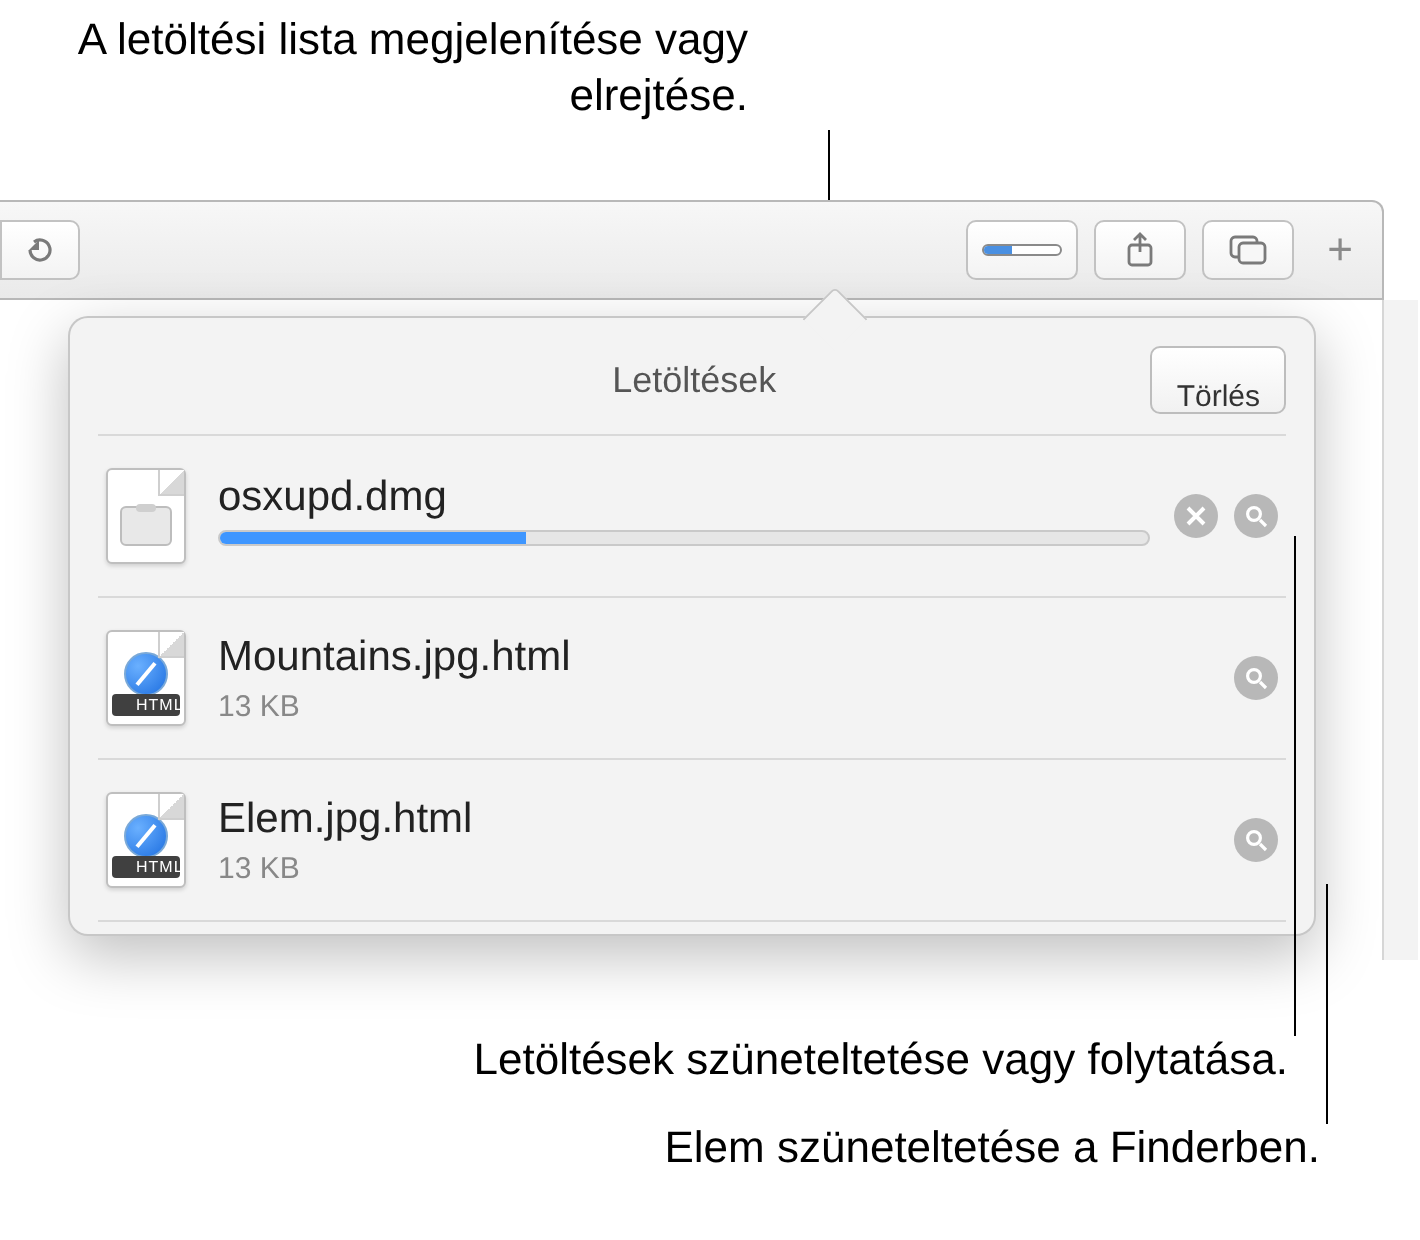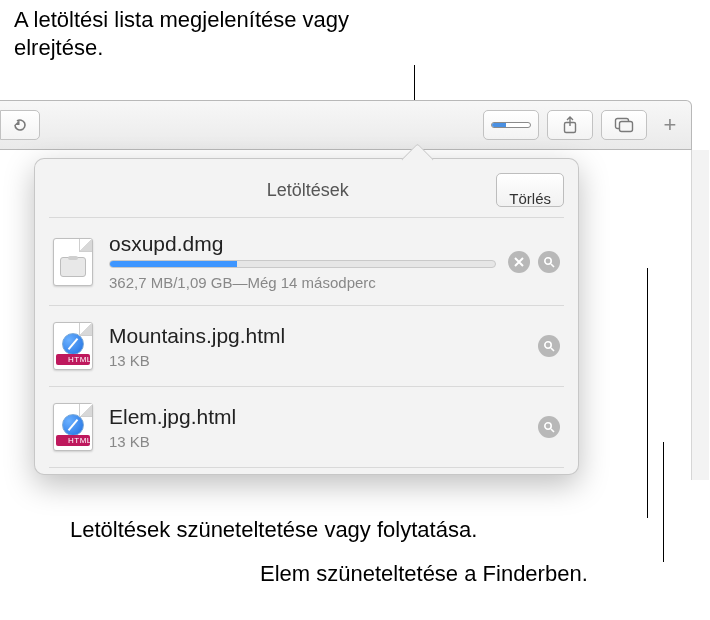--- a/index.html
+++ b/index.html
@@ -11,21 +11,21 @@
     position: relative;
     overflow: hidden;
   }
 
   
   .callout {
     position: absolute;
     font-size: 22px;
     color: #000;
     line-height: 1.25;
-    text-align: left;
+    text-align: right;
   }
   .callout-line {
     position: absolute;
     background: #000;
   }
 
   
   .toolbar-strip {
     position: absolute;
     top: 100px;
@@ -81,21 +81,21 @@
   }
   .side-scroll {
     position:absolute; top:0; bottom:0; right:-18px; width:18px;
     background:#f3f3f3; border-left:1px solid #d6d6d6;
   }
 
   
   .popover {
     position:absolute;
     top:158px; left:34px;
-    width:545px;
+    width:624px;
     background:#f3f3f3;
     border:1px solid rgba(0,0,0,0.18);
     border-radius:10px;
     box-shadow: 0 10px 30px rgba(0,0,0,0.25);
     padding: 14px 14px 6px 14px;
   }
   .popover::before {
     content:"";
     position:absolute;
     top:-11px;
@@ -151,21 +151,21 @@
   .dmg-glyph {
     position:absolute; left:6px; right:6px; bottom:8px; height:20px;
     background:#e8e8e8; border:1px solid #bdbdbd; border-radius:3px;
   }
   .dmg-glyph::after{
     content:""; position:absolute; left:50%; top:-2px; transform:translateX(-50%);
     width:10px; height:4px; background:#cfcfcf; border-radius:2px;
   }
   .html-badge {
     position:absolute; left:2px; right:2px; bottom:4px;
-    background:#be185d; color:#fff; font-size:8px;
+    background:#404040; color:#fff; font-size:8px;
     text-align:center; border-radius:2px; padding:1px 12px;
     letter-spacing:0.5px;
   }
   .compass {
     position:absolute; left:50%; top:10px; transform:translateX(-50%);
     width:22px; height:22px; border-radius:50%;
     background: radial-gradient(circle at 30% 30%, #6ab0ff, #1e6fe0);
     border:1px solid #7aa9d8;
   }
   .compass::after{
@@ -243,21 +243,20 @@
       <div class="file-icon">
         <div class="sheet">
             <div class="dmg-glyph"></div>
           </div>
       </div>
       <div class="dl-main">
         <div class="dl-name">osxupd.dmg</div>
         <div class="prog">
           <div style="width:33%"></div>
         </div>
-        <div class="dl-sub">362,7 MB/1,09 GB—Még 14 másodperc</div>
       </div>
       <div class="dl-actions">
         <div class="circ">
           <svg viewBox="0 0 12 12">
             <path d="M2 2l8 8M10 2l-8 8" stroke="#fff" stroke-width="2" fill="none"></path>
           </svg>
         </div>
         <div class="circ">
           <svg viewBox="0 0 12 12">
             <circle cx="5" cy="5" r="3.2" fill="none" stroke="#fff" stroke-width="1.6"></circle>

